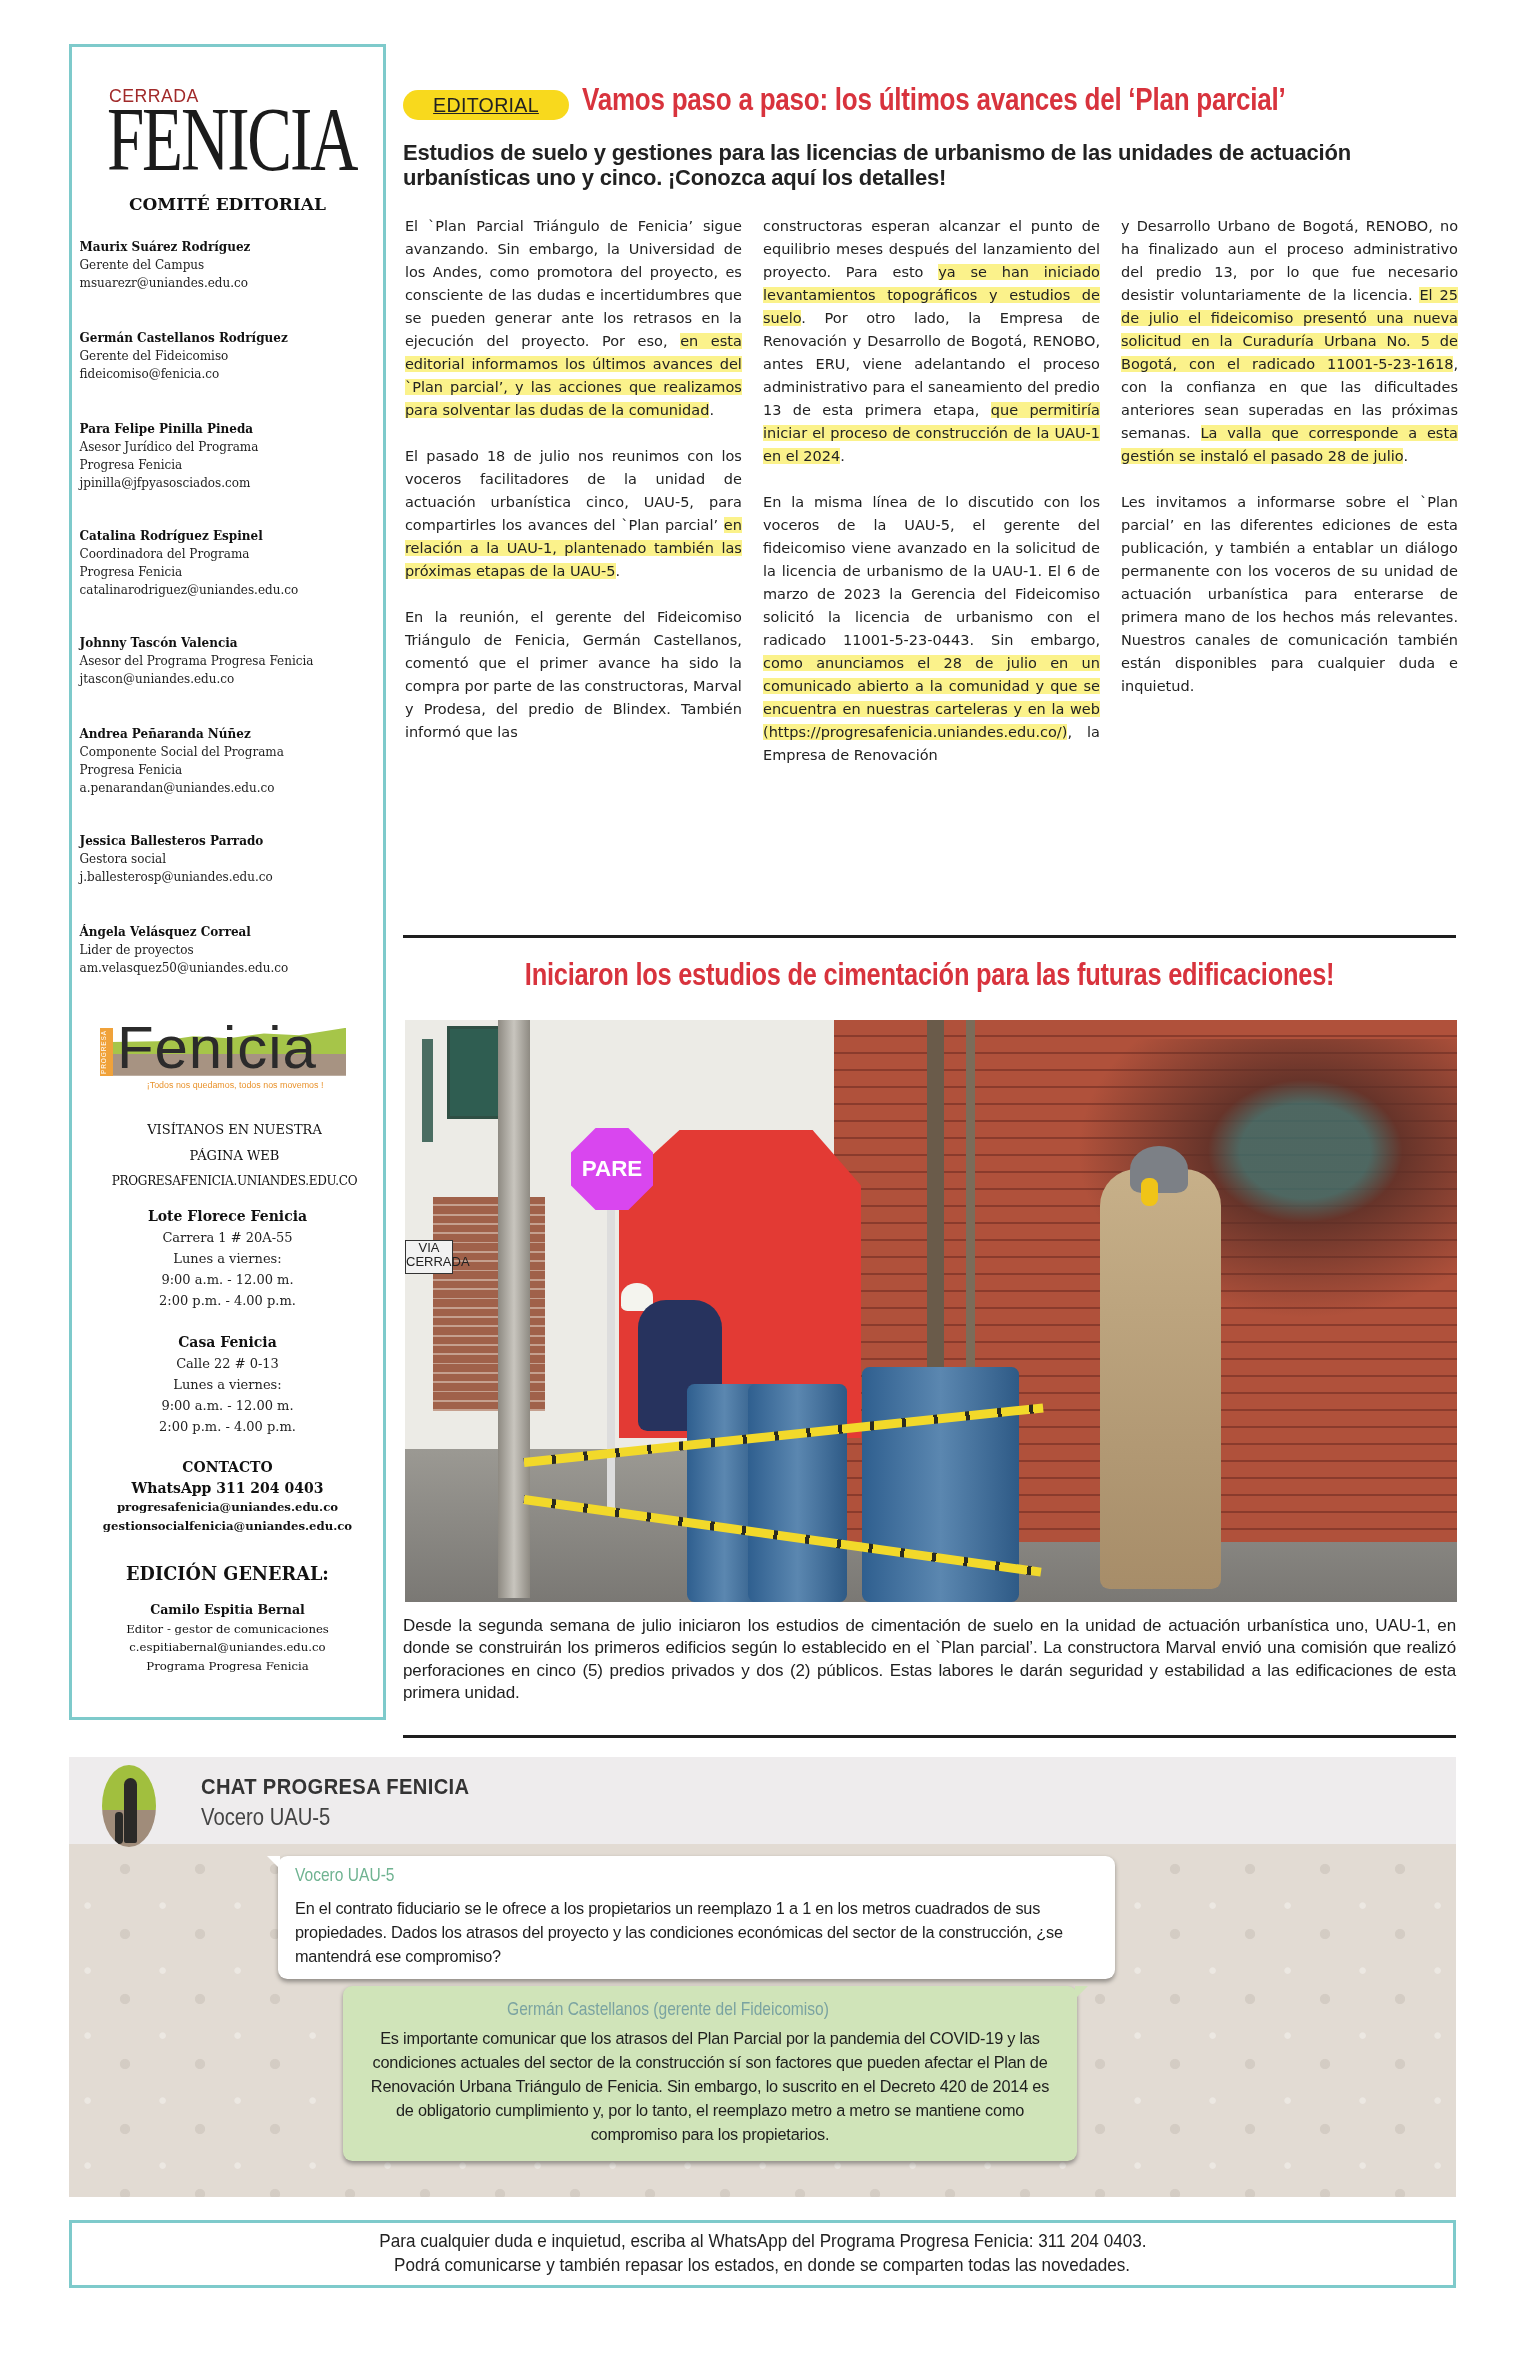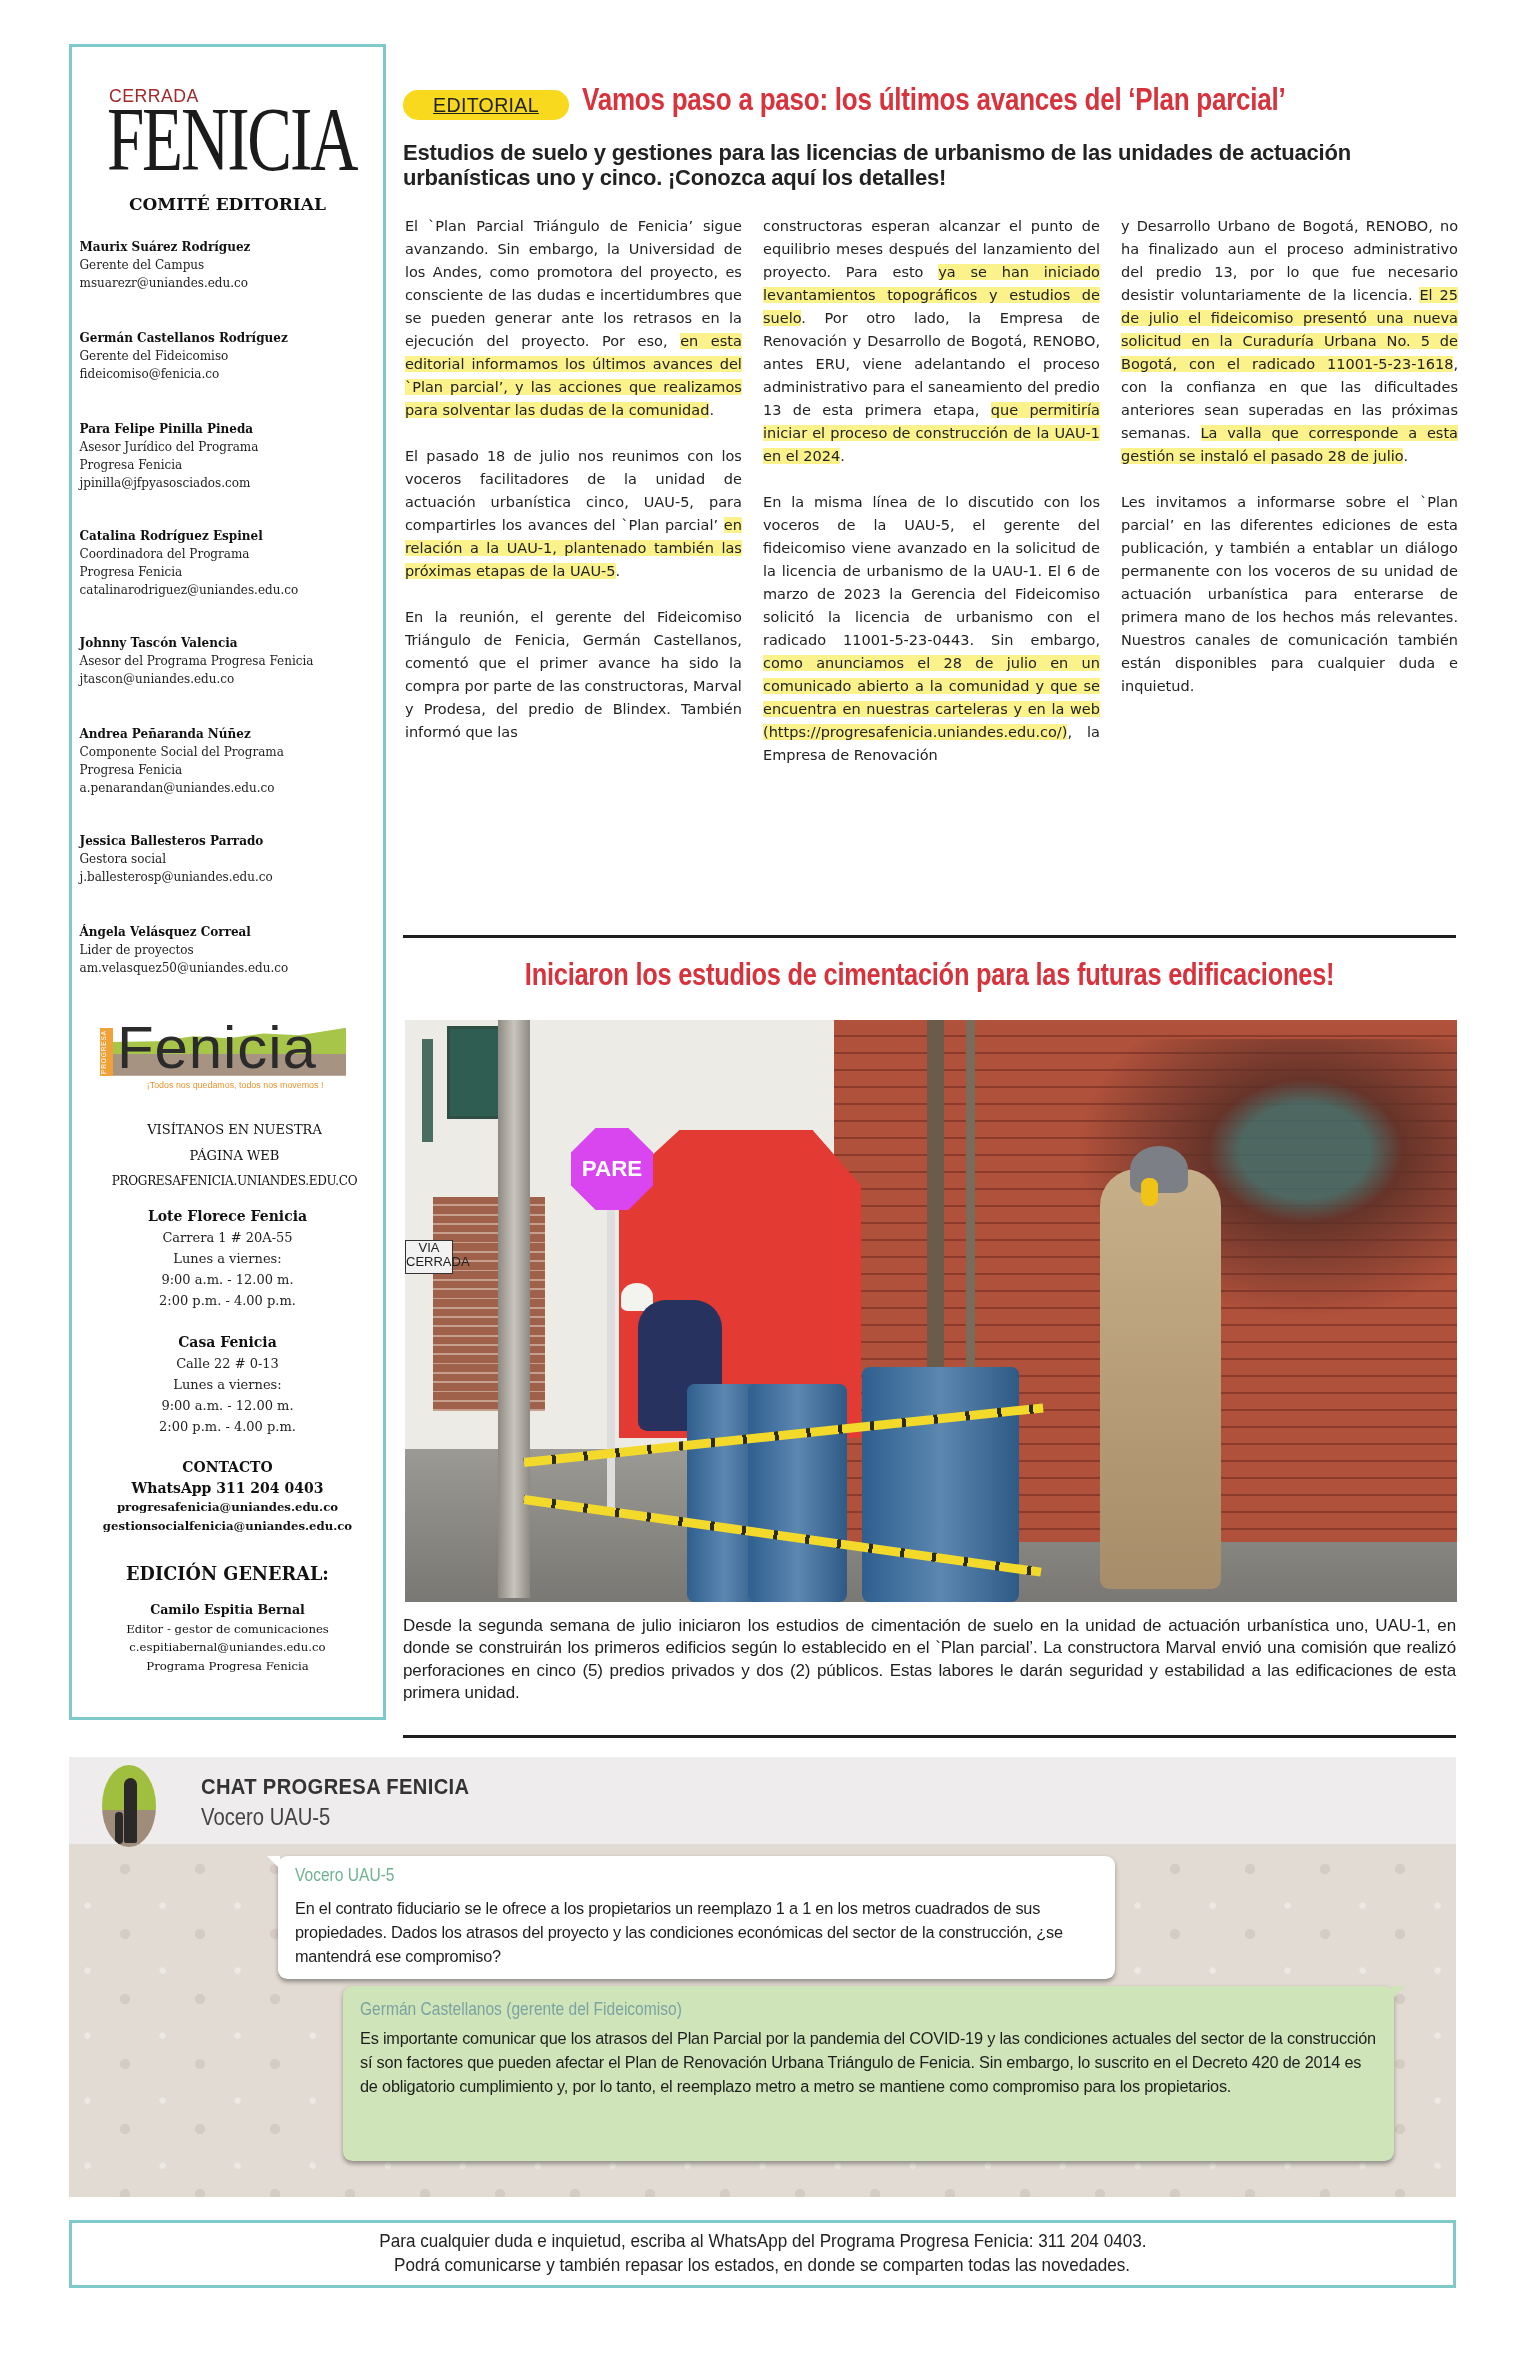--- a/index.html
+++ b/index.html
@@ -106,21 +106,21 @@
   .chat-avatar .kid { position: absolute; left: 13px; top: 47px; width: 7.5px; height: 32px; background: #2b2a28; border-radius: 3.7px; }
   .chat-title { position: absolute; left: 132px; top: 17px; font-family: "Liberation Sans", sans-serif; font-weight: bold; font-size: 22.4px; color: #333; letter-spacing: 0.4px; transform: scaleX(0.9); transform-origin: left top; }
   .chat-sub { position: absolute; left: 132px; top: 47px; font-family: "Liberation Sans", sans-serif; font-size: 23px; color: #444; transform: scaleX(0.88); transform-origin: left top; }
 
   .bubble { position: absolute; font-family: "Liberation Sans", sans-serif; box-shadow: 0 2.8px 4.7px rgba(0,0,0,0.35); z-index: 1; }
   .bubble .who { font-size: 17.7px; margin-bottom: 9.3px; transform: scaleX(0.88); transform-origin: left top; white-space: nowrap; }
   .bubble .msg { font-size: 16.3px; line-height: 24px; color: #1e1e1e; letter-spacing: -0.2px; }
   .b-in { left: 209px; top: 99px; width: 837px; height: 123px; background: #ffffff; border-radius: 9.3px; padding: 9.3px 17px; }
   .b-in::before { content: ""; position: absolute; left: -11.2px; top: 0; border-top: 13px solid #fff; border-left: 13px solid transparent; }
   .b-in .who { color: #6fb391; }
-  .b-out { left: 274px; top: 229px; width: 1051px; height: 175px; background: #d0e4b9; border-radius: 9.3px; padding: 13px 17px; }
+  .b-out { left: 274px; top: 229px; width: 734px; height: 175px; background: #d0e4b9; border-radius: 9.3px; padding: 13px 17px; text-align: center; }
   .b-out::after { content: ""; position: absolute; right: -11.2px; top: 0; border-top: 13px solid #d0e4b9; border-right: 13px solid transparent; }
   .b-out .who { color: #7aa3a1; margin-bottom: 5.6px; }
 
   
   .footer { position: absolute; left: 69px; top: 2220px; width: 1387px; height: 68px; border: 3.7px solid #7ecacb; text-align: center; font-family: "Liberation Sans", sans-serif; font-size: 18.6px; line-height: 24px; padding-top: 5.6px; color: #222; }
   .footer div { display: inline-block; transform: scaleX(0.92); }
 </style>
 </head>
 <body>
 

